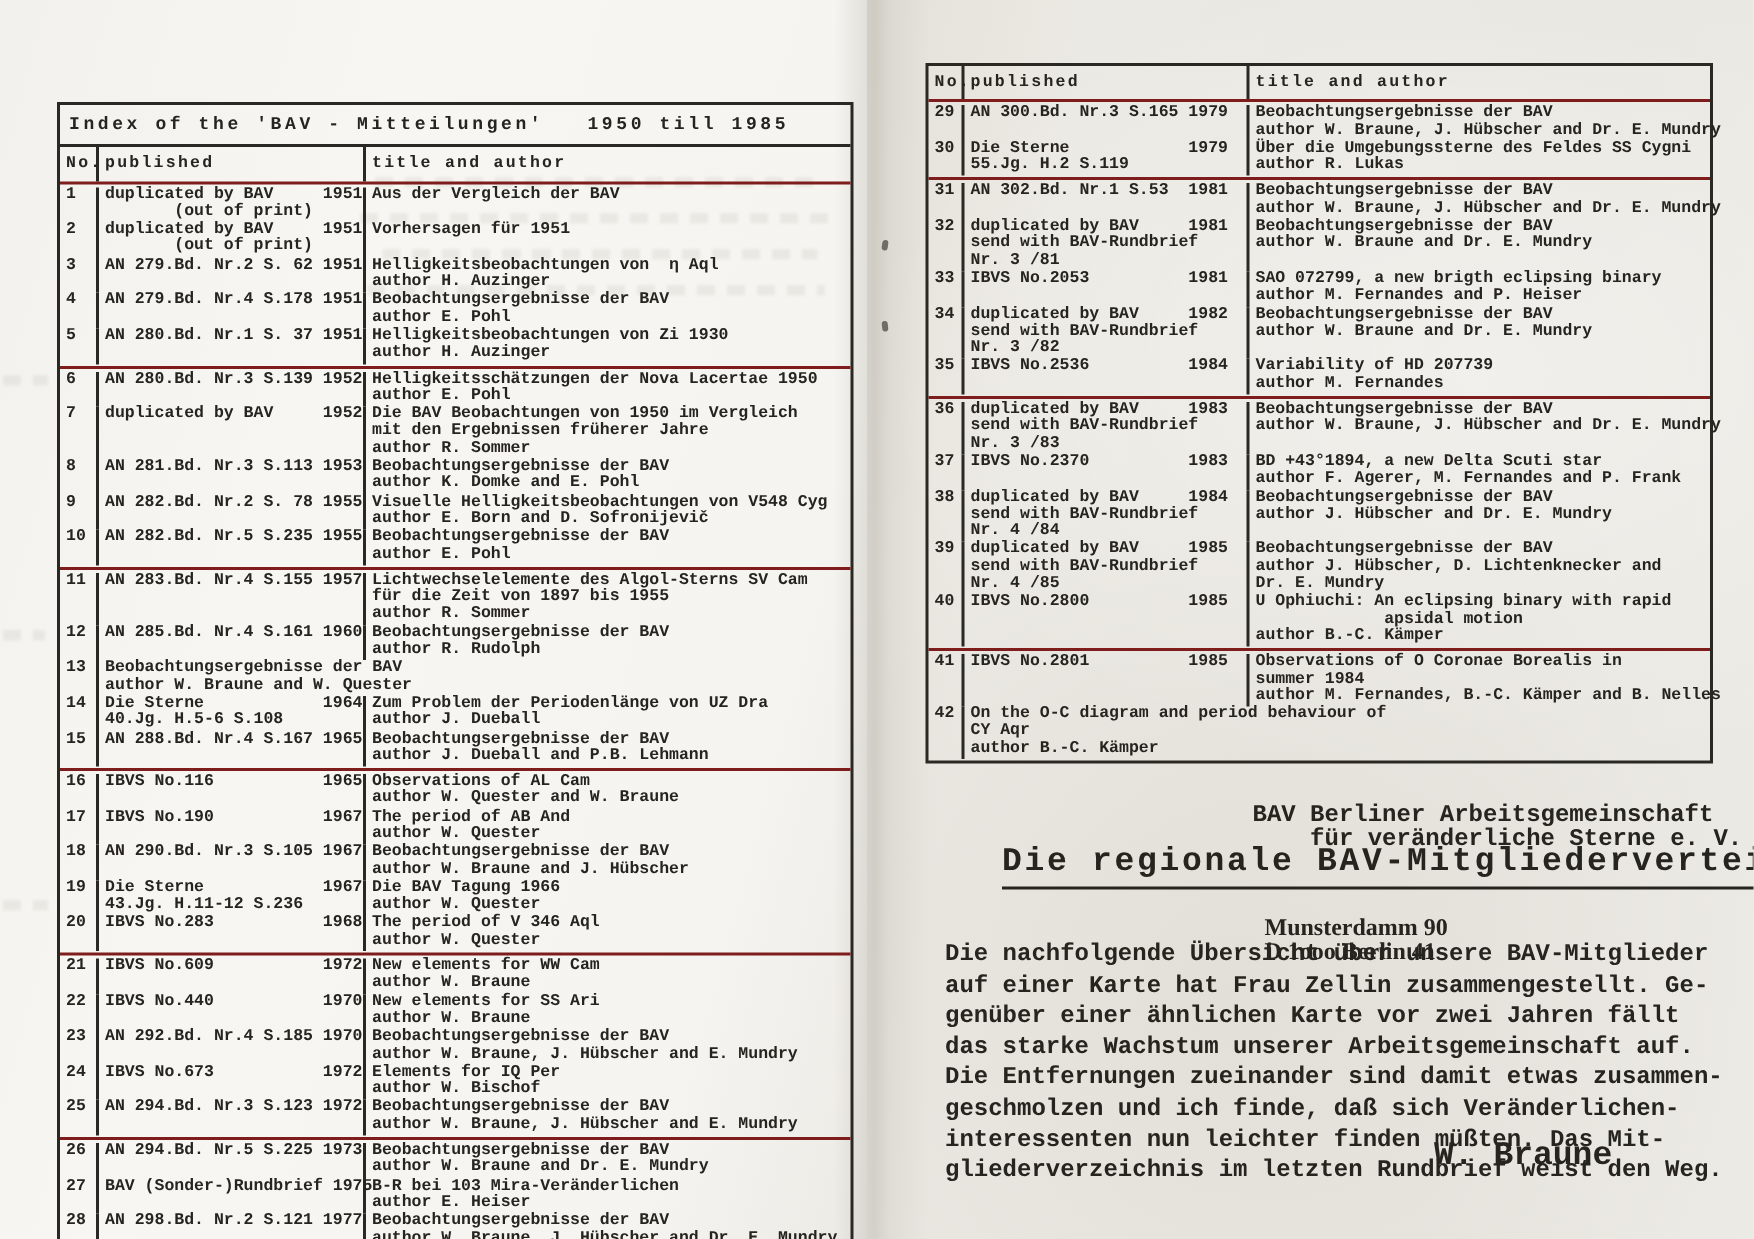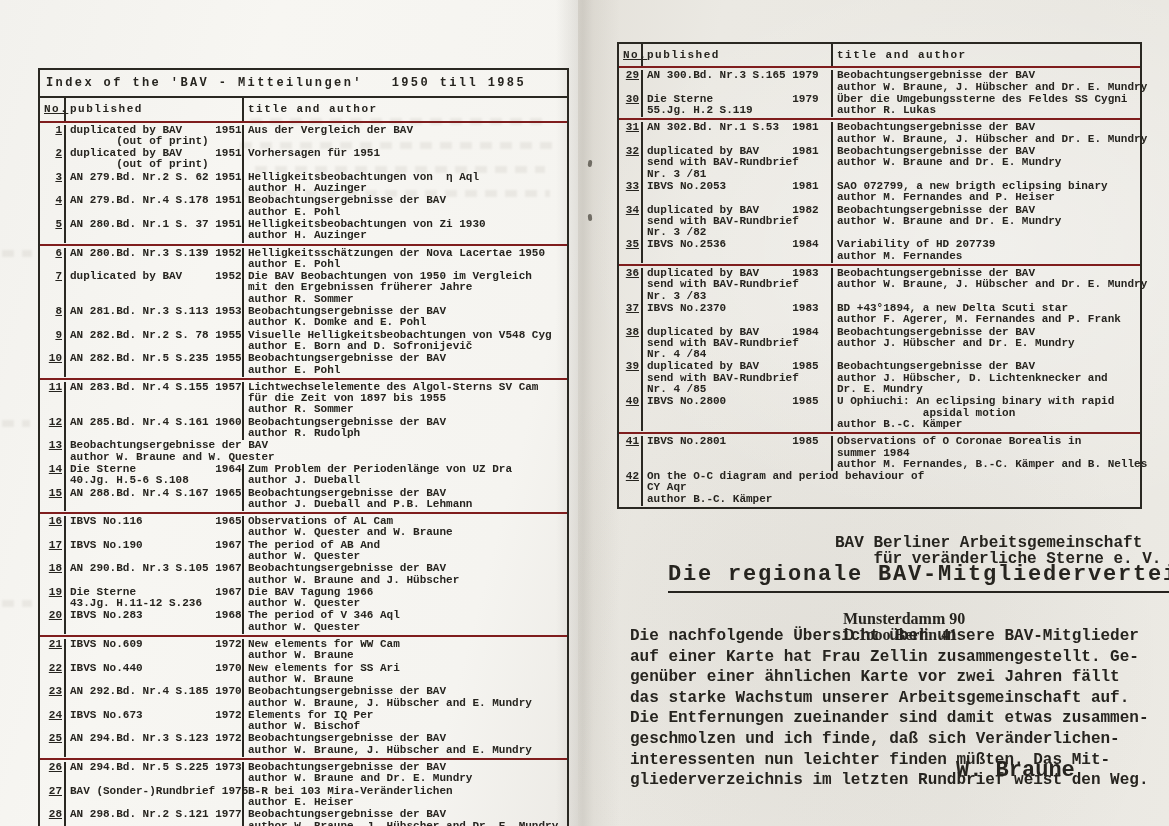--- a/index.html
+++ b/index.html
@@ -40,21 +40,21 @@
     font-size:11px;line-height:11.3px;font-weight:700;
   }
   .caption{
     padding:8px 6px 7px 6px;border-bottom:2px solid #2a2822;
     font-size:12px;letter-spacing:2.4px;white-space:pre;
   }
   .t-row{display:grid;}
   .table-left .t-row{grid-template-columns:26px 178px 1fr;}
   .table-right .t-row{grid-template-columns:24px 190px 1fr;}
   .t-head > div{padding:6px 4px 5px 4px;letter-spacing:1.5px;}
-  .c-no{border-right:2px solid #2a2822;text-align:right;text-decoration:underline;}
+  .c-no{border-right:2px solid #2a2822;}
   .c-pub{border-right:2px solid #2a2822;}
   .t-body .t-row > div{padding:0 2px 1px 4px;white-space:pre;}
   .t-body .c-no{padding-right:4px;}
   .t-body .c-title{padding-left:6px;}
   .t-group{border-top:2px solid #7f1d1d;padding:2px 0 1px 0;}
 
   
   .address{position:absolute;left:835px;top:503px;font-size:16px;line-height:16px;font-weight:700;white-space:pre;}
   .address .street{margin-top:12px;font-family:Liberation Serif, serif;}
   .section-heading{

